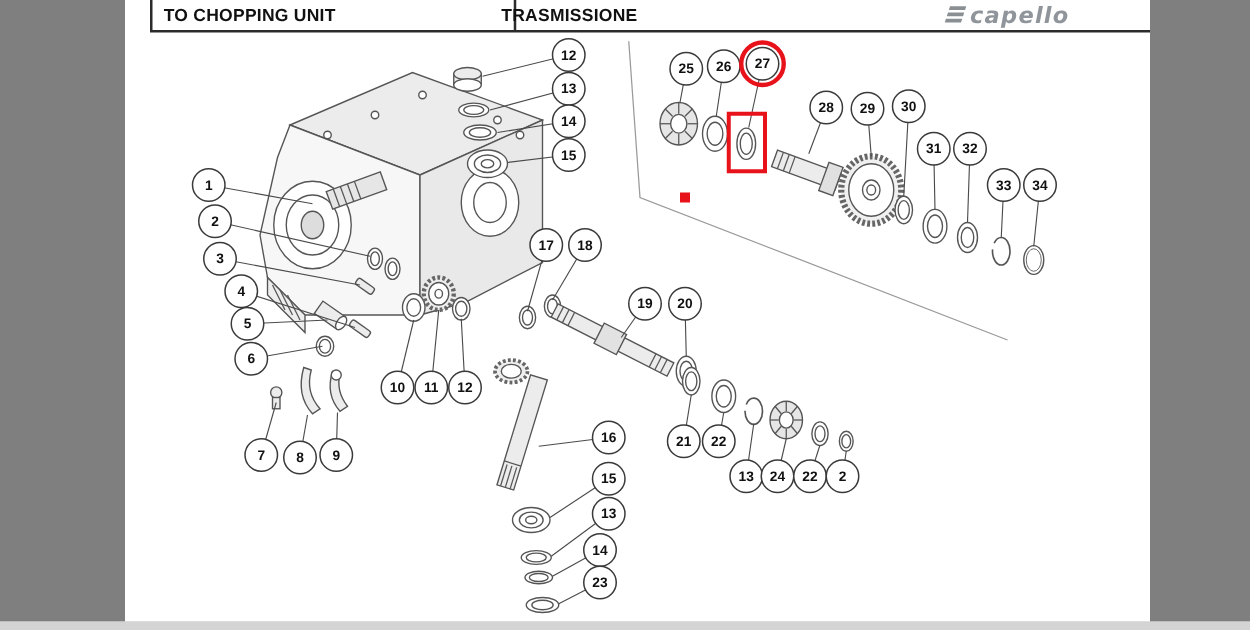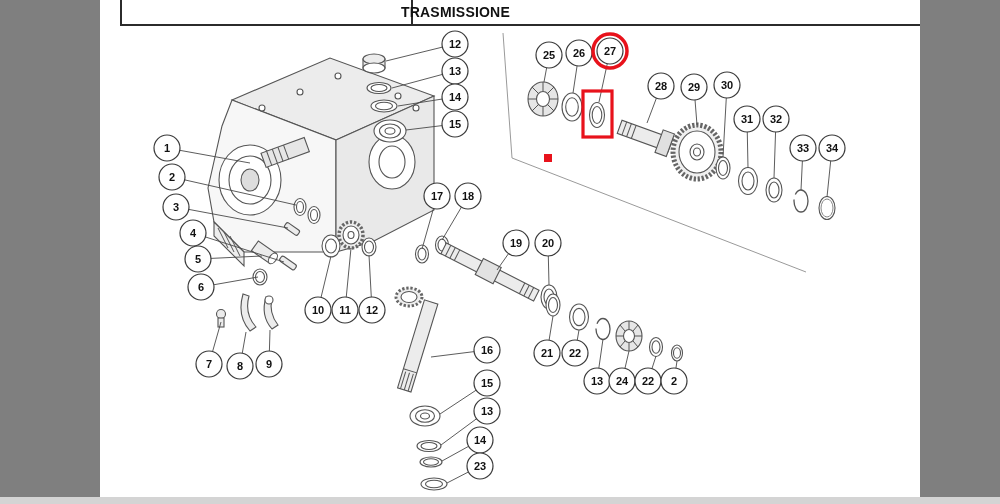--- a/index.html
+++ b/index.html
@@ -454,17 +454,28 @@
     <g id="highlights">
         <circle cx="610" cy="51" r="17" fill="none" stroke="#e8121b" stroke-width="3.5"></circle>
         <rect x="583" y="91" width="29" height="46" fill="none" stroke="#e8121b" stroke-width="3.2"></rect>
         <rect x="544" y="154" width="8" height="8" fill="#e8121b"></rect>
       </g>
   </svg>
 
   <div class="vborder v1"></div>
   <div class="vborder v2"></div>
   <div class="hborder"></div>
+  <div class="header-title left">TO CHOPPING UNIT</div>
   <div class="header-title mid">TRASMISSIONE</div>
 
+  <div class="brand">
+    <svg width="20" height="20" viewBox="0 0 20 20">
+      <g transform="skewX(-18) translate(6,0)">
+        <rect x="2" y="3" width="13" height="3" fill="#8a8f93"></rect>
+        <rect x="2" y="8" width="13" height="3" fill="#8a8f93"></rect>
+        <rect x="2" y="13" width="13" height="3" fill="#8a8f93"></rect>
+      </g>
+    </svg>
+    <span class="brand-text">capello</span>
+  </div>
 
   <div class="bottom-strip"></div>
 </div>
 
 </body></html>

